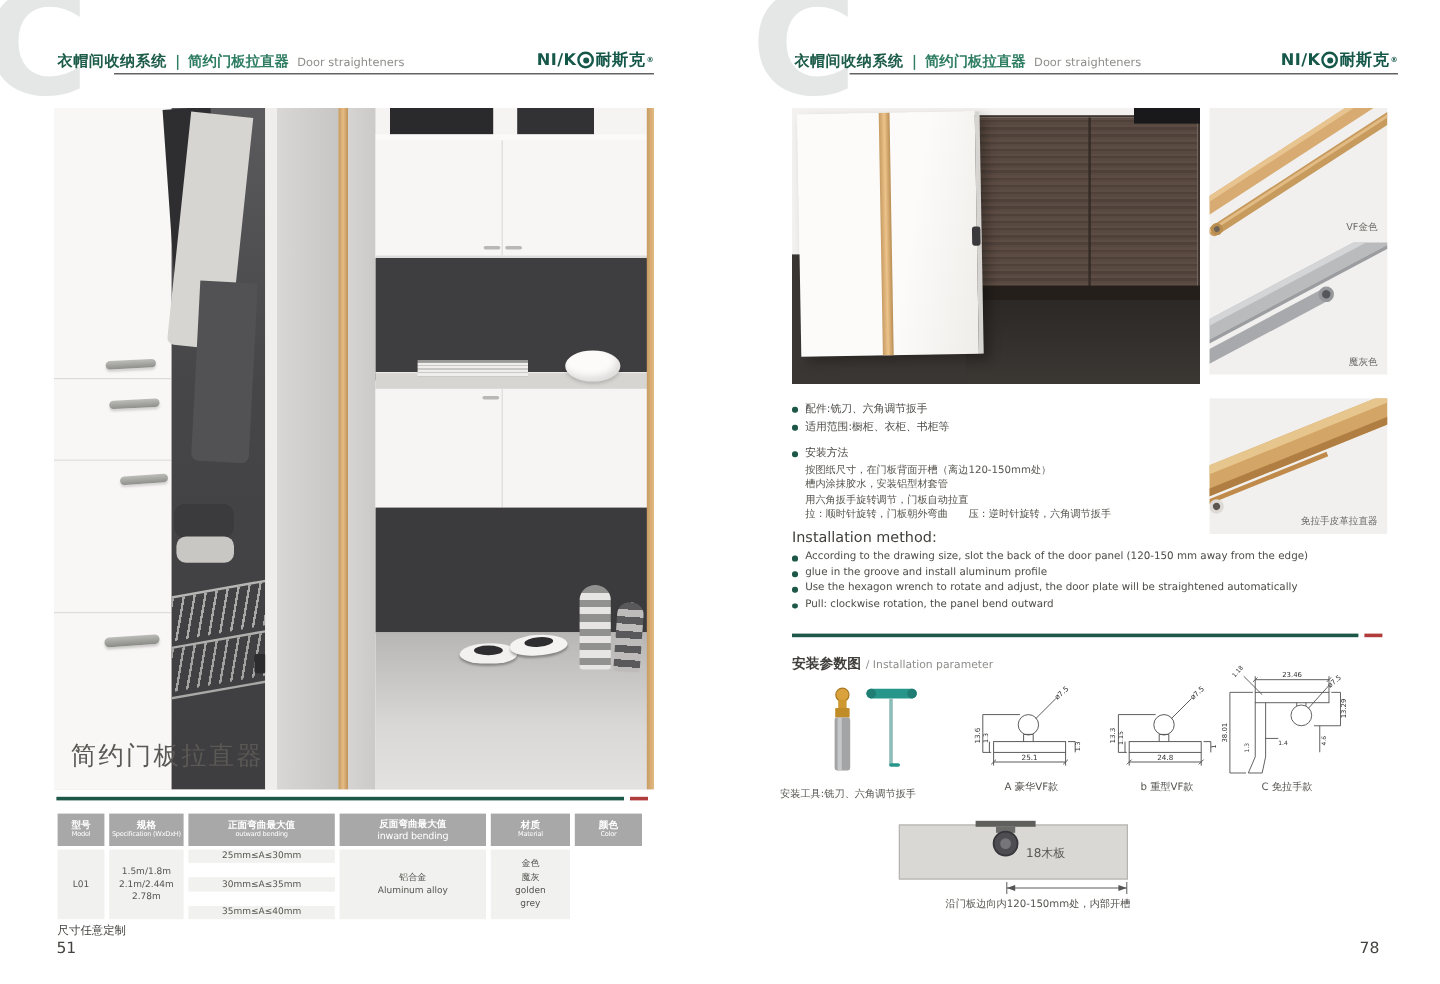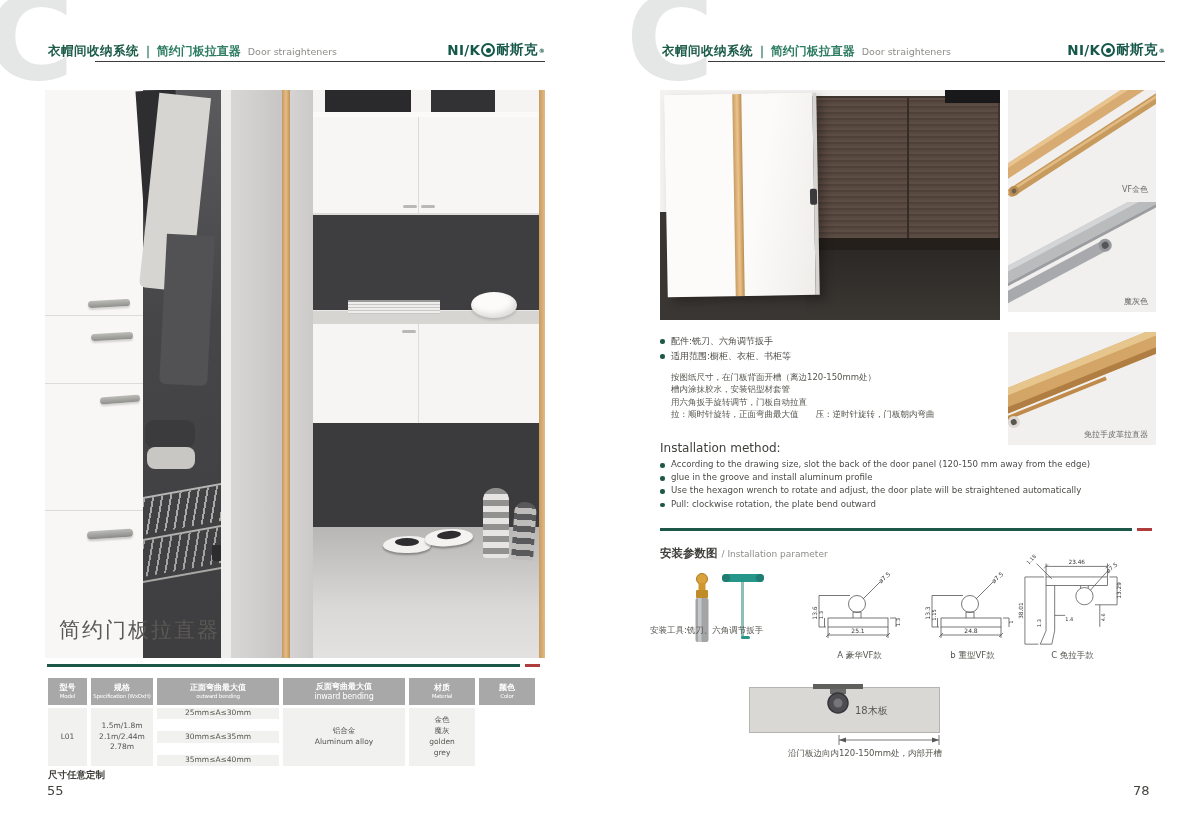--- a/index.html
+++ b/index.html
@@ -30,21 +30,21 @@
               column-gap:4px;row-gap:3px}
   .th{background:#a8a8a8;color:#fff;text-align:center;height:27px;display:flex;flex-direction:column;
       justify-content:center;line-height:1.2;overflow:hidden}
   .th .cn{font-size:8px;font-weight:700}
   .th .en{font-size:5.5px;letter-spacing:-.2px}
   .th .en-big{font-size:8px}
   .td{background:#f1f1ef;color:#55544f;display:flex;flex-direction:column;align-items:center;
       justify-content:center;height:58px;text-align:center;font-size:7.5px;line-height:1.45}
   .td.stack{background:none;gap:12px}
   .td.stack .cell{background:#f1f1ef;flex:1;width:100%;display:flex;align-items:center;justify-content:center;font-size:7.5px}
-  .footnote{position:absolute;font-size:9.5px;font-weight:700;color:#3f3e3a}
+  .footnote{position:absolute;font-size:9.5px;font-weight:400;color:#3f3e3a}
   .pagenum{position:absolute;font-size:13px;color:#44433f}
   .bi{padding-left:11px;position:relative}
   .bi::before{content:"";position:absolute;left:0;top:5px;width:4.5px;height:4.5px;border-radius:50%;background:#1d5747}
   .feat{position:absolute;font-size:9px;color:#4c4b47;line-height:15px}
   .icn-block{position:absolute;font-size:9px;color:#4c4b47;line-height:15px}
   .ilines{font-size:8.5px;color:#56554f;line-height:12.4px;padding-left:11px}
   .entitle{font-size:12px;color:#3f3e3a;margin-bottom:3px}
   .elist{font-size:8.6px;color:#4c4b47;line-height:13.2px}
   .elist .bi::before{top:5px}
   .elist .cont{padding-left:11px}
@@ -184,21 +184,21 @@
       </div>
       <div class="td">
         <div>金色</div>
         <div>魔灰</div>
         <div>golden</div>
         <div>grey</div>
       </div>
     </div>
 
     <div class="footnote" style="left:48px;top:769px">尺寸任意定制</div>
-    <div class="pagenum" style="left:47px;top:783px">55</div>
+    <div class="pagenum" style="left:47px;top:783px">51</div>
   </section>
 
   <section class="page" style="left:600px">
     <div class="watermark" style="left:26px;top:-22px">C</div>
     <div class="hdr" style="left:62px">
       <span class="hdr-cn">衣帽间收纳系统</span><span class="hdr-sep">｜</span><span class="hdr-prod">简约门板拉直器</span><span class="hdr-en">Door straighteners</span>
     </div>
     <div class="hdr-line" style="left:108px;right:35px;top:61px"></div>
     <div class="logo" style="right:35px">
       <span>NI/K</span>
@@ -262,33 +262,34 @@
         <text x="140" y="102" text-anchor="end" font-size="8" fill="#6b6a66">魔灰色</text>
       </svg>
     </div>
 
     <div class="feat" style="left:60px;top:334px">
       <div class="bi">配件:铣刀、六角调节扳手</div>
       <div class="bi">适用范围:橱柜、衣柜、书柜等</div>
     </div>
 
     <div class="icn-block" style="left:60px;top:371px">
+      <div class="bi" style="font-size:9px">安装方法</div>
       <div class="ilines">按图纸尺寸，在门板背面开槽（离边120-150mm处）</div>
       <div class="ilines">槽内涂抹胶水，安装铝型材套管</div>
       <div class="ilines">用六角扳手旋转调节，门板自动拉直</div>
-      <div class="ilines">拉：顺时针旋转，正面弯曲最大值　　压：逆时针旋转，门板朝内弯曲</div>
+      <div class="ilines">拉：顺时针旋转，门板朝外弯曲　　压：逆时针旋转，六角调节扳手</div>
     </div>
 
     <div class="abs" style="left:60px;top:441px">
       <div class="entitle">Installation method:</div>
       <div class="elist">
         <div class="bi">According to the drawing size, slot the back of the door panel (120-150 mm away from the edge)</div>
         <div class="bi">glue in the groove and install aluminum profile</div>
         <div class="bi">Use the hexagon wrench to rotate and adjust,  the door plate will be straightened automatically</div>
-        <div class="bi">Pull: clockwise rotation, the plate bend outward</div>
+        <div class="bi">Pull: clockwise rotation, the panel bend outward</div>
       </div>
     </div>
 
     <div class="divider" style="left:60px;top:528px;width:492px">
       <span class="g" style="width:472px"></span>
       <span class="r" style="left:477px;width:15px"></span>
     </div>
 
     <div class="ptitle" style="left:60px;top:542px">
       <span class="cn">安装参数图</span><span class="en">/ Installation parameter</span>
@@ -301,21 +302,21 @@
       <rect x="17.5" y="32" width="13" height="44" rx="2" fill="#a3a4a6"></rect>
       <rect x="20" y="32" width="3.5" height="44" fill="#c6c7c9"></rect>
       <g>
         <rect x="44" y="8" width="42" height="8" rx="4" fill="#27968a"></rect>
         <circle cx="48" cy="12" r="4" fill="#1f7d73"></circle>
           <circle cx="82" cy="12" r="4" fill="#1f7d73"></circle>
         <rect x="63" y="16" width="3" height="56" fill="#8fbdb7"></rect>
         <rect x="63" y="70" width="9" height="3" rx="1.5" fill="#27968a"></rect>
       </g>
     </svg>
-    <div class="cap" style="left:50px;top:625px">安装工具:铣刀、六角调节扳手</div>
+    <div class="cap" style="left:50px;top:656px">安装工具:铣刀、六角调节扳手</div>
 
     <svg class="abs" style="left:212px;top:568px" width="95" height="80" viewBox="0 0 95 80">
       <g stroke="#555" fill="none" stroke-width="0.8">
         <rect x="16" y="50" width="60" height="9"></rect>
         <path d="M41 50 L41 44 L49 44 L49 50"></path>
         <circle cx="45" cy="36" r="8.5"></circle>
         <path d="M16 59 L16 70 M76 59 L76 70"></path>
           <line x1="16" y1="67" x2="76" y2="67"></line>
         <path d="M14 69 L18 65 M74 69 L78 65"></path>
         <path d="M7 27.5 L38 27.5 M7 59 L14 59"></path>

